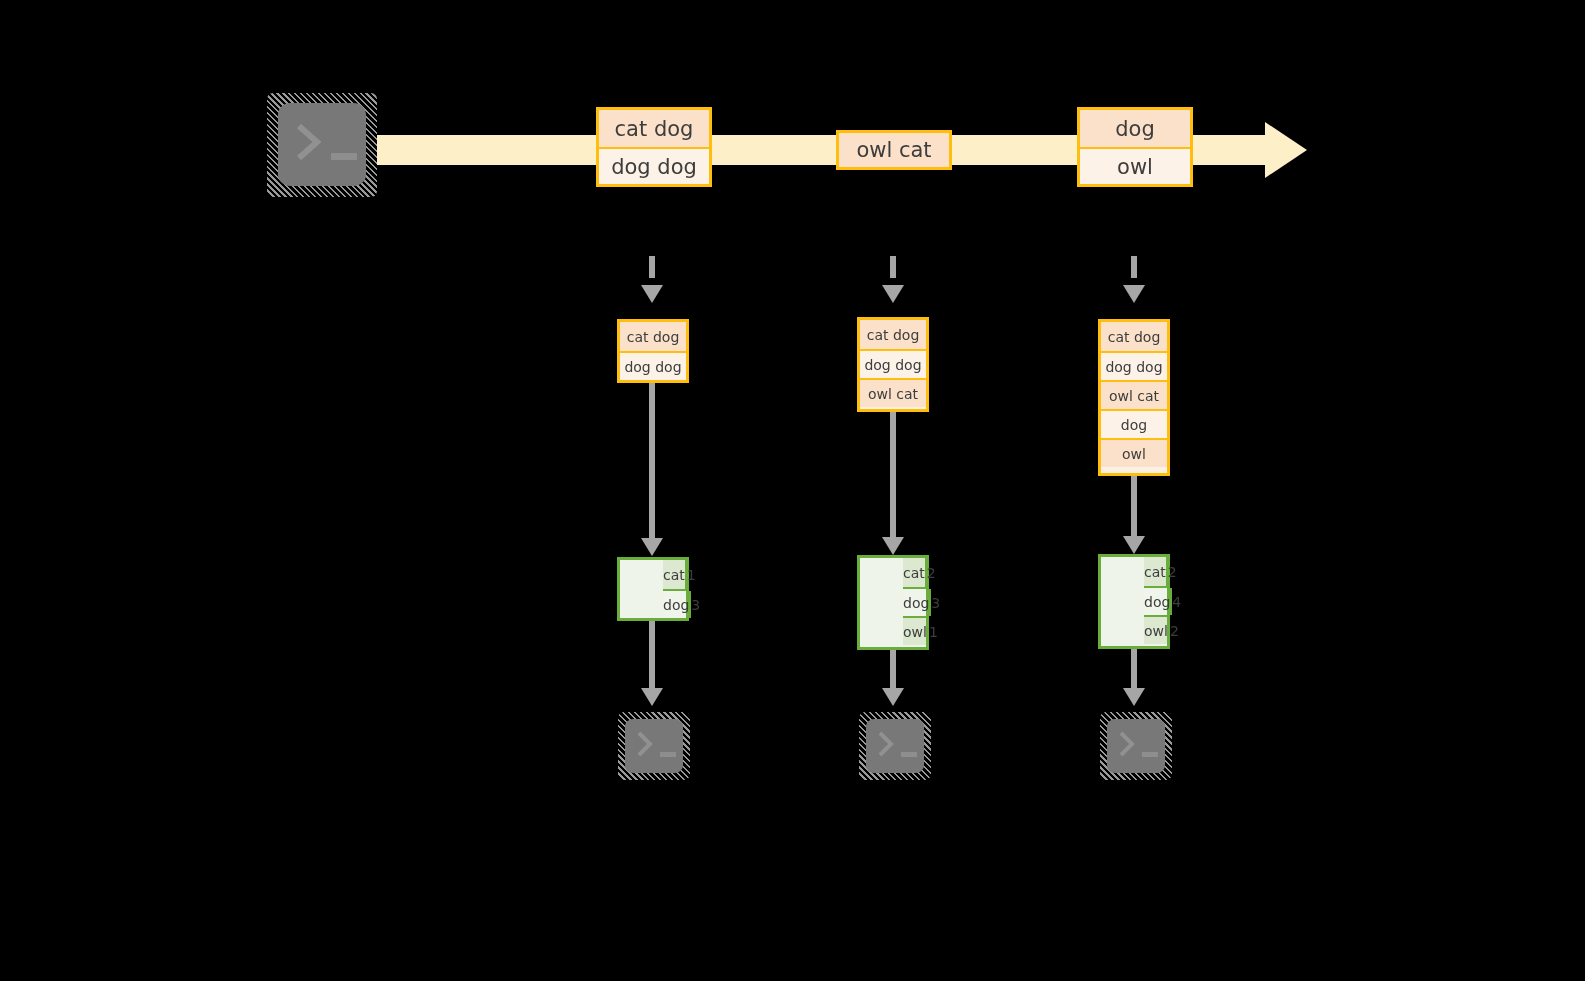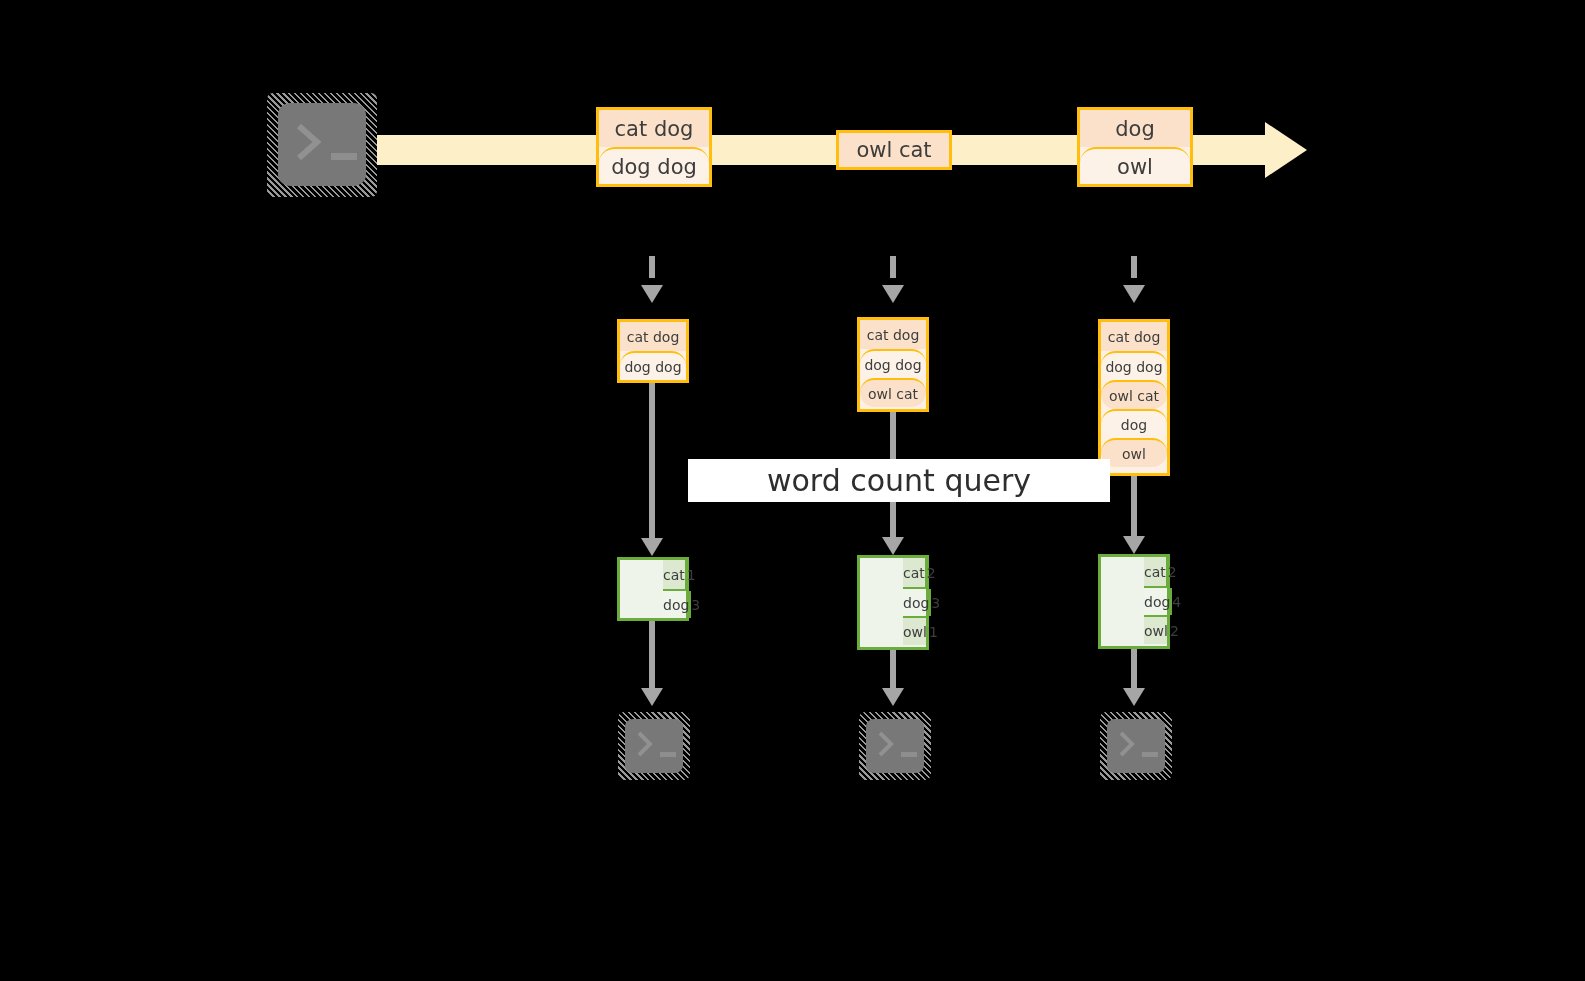--- a/index.html
+++ b/index.html
@@ -65,21 +65,21 @@
   .obox .row {
     box-sizing: border-box;
     display: flex;
     align-items: center;
     justify-content: center;
     color: #3d3d3d;
     white-space: nowrap;
   }
   .obox .row.dark  { background: #fbe1c9; }
   .obox .row.light { background: #fdf2e8; }
-  .obox .row + .row { border-top: 2px solid #ffbe0b; border-radius: 16px; }
+  .obox .row + .row { border-top: 2px solid #ffbe0b; }
 
   
   .gbox {
     position: absolute;
     box-sizing: border-box;
     border: 3px solid #6aad3c;
     background: #eff4ea;
   }
   .gbox .grow {
     box-sizing: border-box;
@@ -276,17 +276,14 @@
     <div class="hatch"></div>
     <div class="face" style="left:7px; top:7px; right:7px; bottom:7px;"></div>
     <div class="chev" style="left:18px; top:19px;">
       <svg width="20" height="26" viewBox="0 0 20 26">
         <path d="M3 2 L14 13 L3 24" fill="none" stroke="#919191" stroke-width="4"></path>
       </svg>
     </div>
     <div class="uscore" style="left:42px; top:40px; width:16px; height:5px;"></div>
   </div>
 
-  <div class="banner" style="left:688px; top:459px; width:422px; height:43px; font-size:30px;">
-    <span>word count query</span>
-  </div>
 
 </div>
 
 </body></html>

